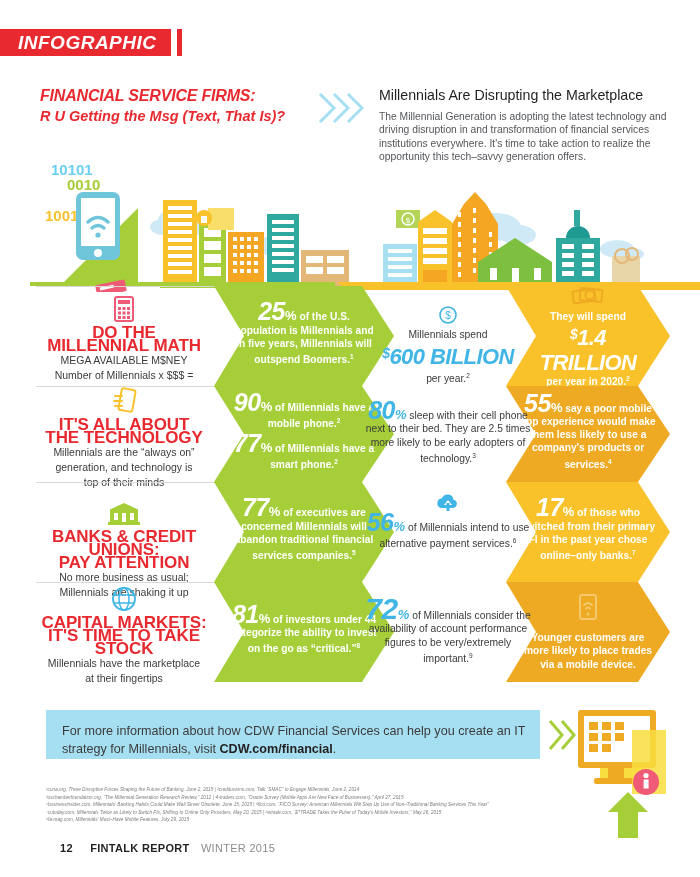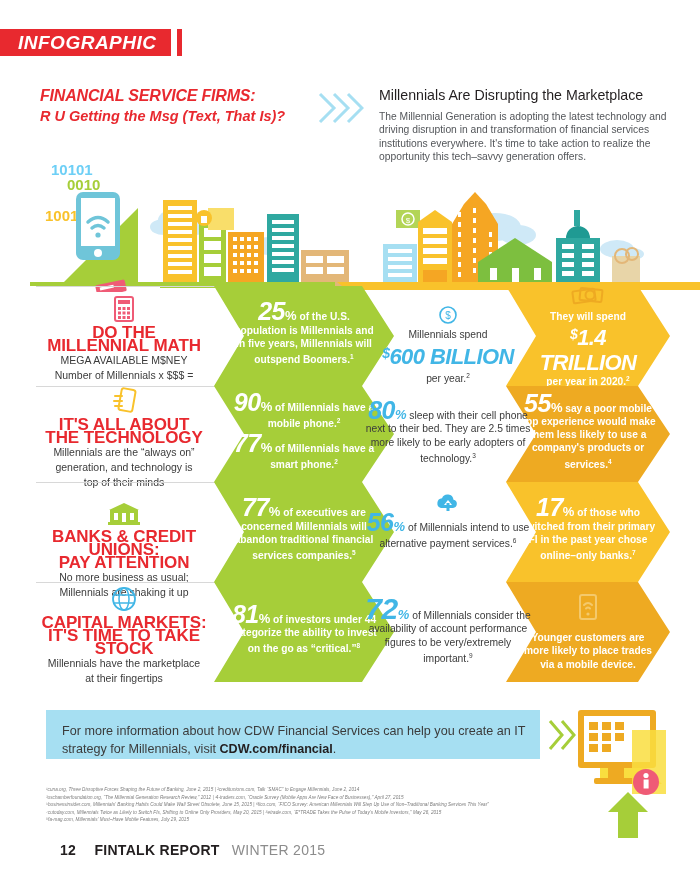--- a/index.html
+++ b/index.html
@@ -80,21 +80,21 @@
   .cdwbox p { position: absolute; left: 16px; top: 12px; width: 466px; font-size: 12.6px; color: #3b3b3b; line-height: 18px; }
   .cdwbox b { font-weight: bold; color: #231f20; }
   .cdw-chev { position: absolute; left: 548px; top: 718px; }
   .cdw-art { position: absolute; left: 570px; top: 700px; width: 125px; height: 140px; }
 
   
   .notes { position: absolute; left: 46px; top: 786px; width: 640px; font-size: 4.6px; color: #7a7a7a;
            line-height: 7.6px; font-style: italic; letter-spacing: 0.05px; }
   .notes div { white-space: nowrap; }
 
-  .pagefoot { position: absolute; left: 60px; top: 842px; font-size: 14px; color: #231f20; letter-spacing: 0.3px; }
+  .pagefoot { position: absolute; left: 60px; top: 842px; font-size: 11px; color: #231f20; letter-spacing: 0.3px; }
   .pagefoot .pg { font-weight: bold; margin-right: 14px; }
   .pagefoot .rp { font-weight: bold; margin-right: 8px; }
   .pagefoot .wt { color: #8c8c8c; }
 </style>
 </head>
 <body>
 
 <div class="page">
 
   <div class="tag-bar">

